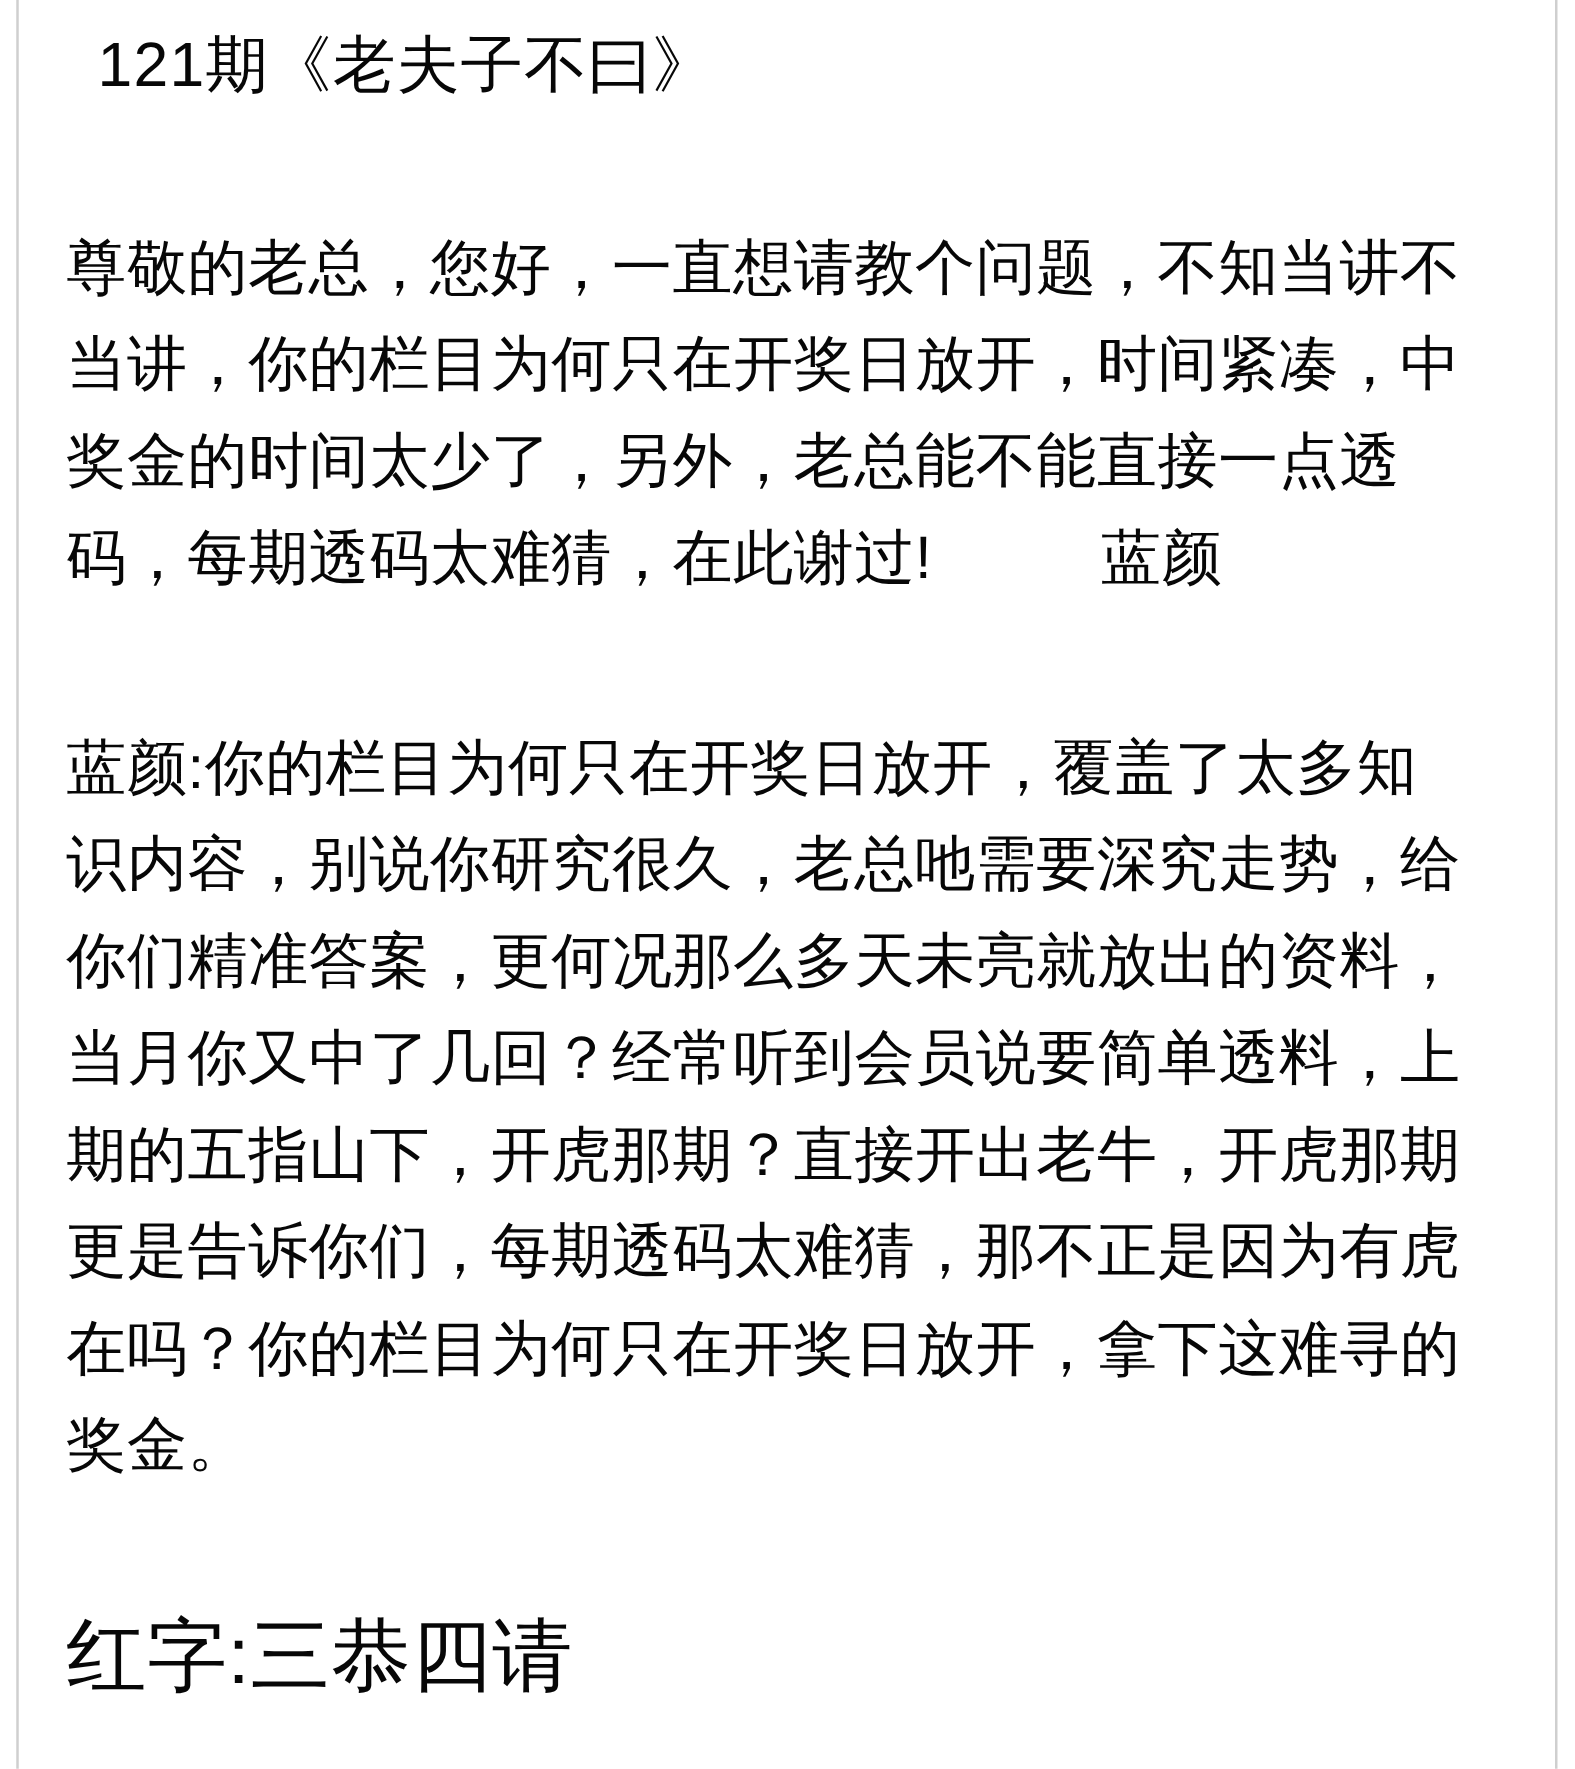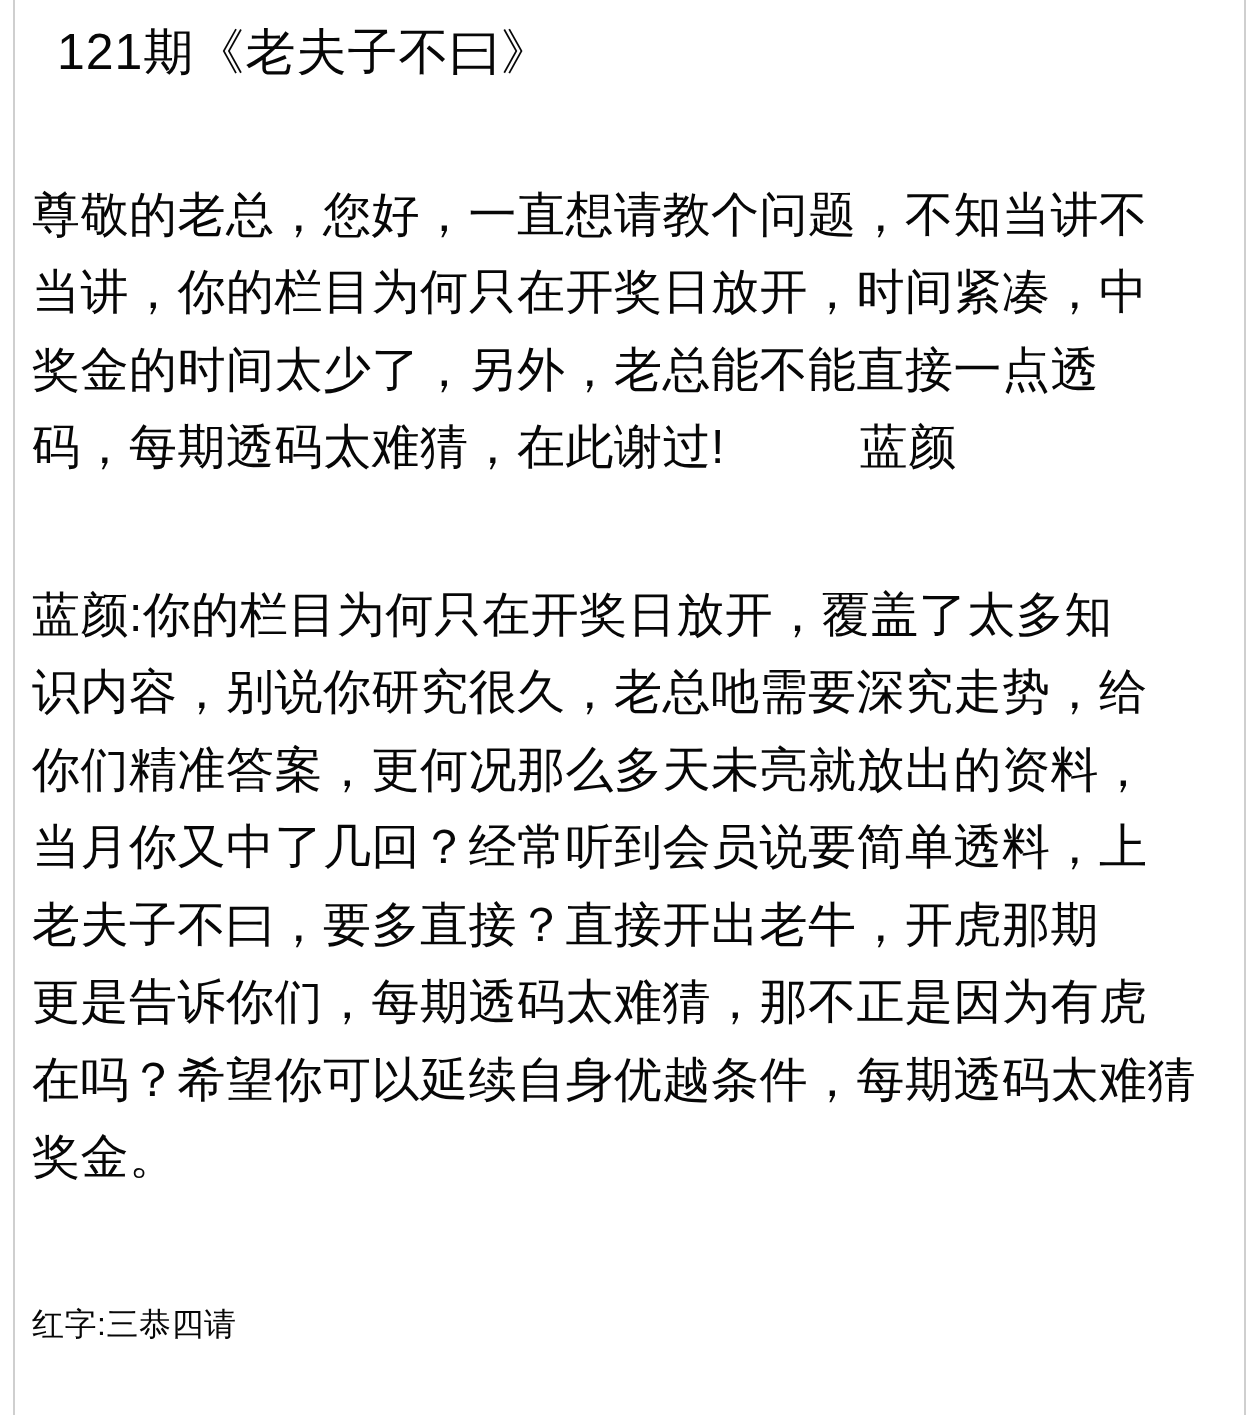--- a/index.html
+++ b/index.html
@@ -20,21 +20,21 @@
     top: 0;
     bottom: 0;
     width: 2px;
     background: #cfcfcf;
   }
   .rule-left  { left: 13px; }
   .rule-right { left: 1244px; }
 
   .content {
     position: absolute;
-    left: 32px;
+    left: 53px;
     top: 0;
     width: 1170px;
   }
   .doc-title {
     font-size: 50px;
     font-weight: 400;
     margin: 14px 0 0 25px;
     line-height: 77.5px;
     letter-spacing: 1px;
     white-space: nowrap;
@@ -48,21 +48,21 @@
   .text-line {
     white-space: nowrap;
     letter-spacing: 0.5px;
   }
   .signature {
     display: inline-block;
     margin-left: 135px;
   }
   .footer-line {
     margin-top: 90px;
-    font-size: 32px;
+    font-size: 64px;
     line-height: 77.5px;
     white-space: nowrap;
     letter-spacing: 0.5px;
   }
 </style>
 </head>
 <body>
 
 <div class="page-rule rule-left"></div>
 <div class="page-rule rule-right"></div>
@@ -76,21 +76,21 @@
     <div class="text-line">当讲，你的栏目为何只在开奖日放开，时间紧凑，中</div>
     <div class="text-line">奖金的时间太少了，另外，老总能不能直接一点透</div>
     <div class="text-line"><span>码，每期透码太难猜，在此谢过!</span><span class="signature">蓝颜</span></div>
   </div>
 
   <div class="para para-2">
     <div class="text-line">蓝颜:你的栏目为何只在开奖日放开，覆盖了太多知</div>
     <div class="text-line">识内容，别说你研究很久，老总吔需要深究走势，给</div>
     <div class="text-line">你们精准答案，更何况那么多天未亮就放出的资料，</div>
     <div class="text-line">当月你又中了几回？经常听到会员说要简单透料，上</div>
-    <div class="text-line">老夫子不曰，要多直接？直接开出老牛，开虎那期</div>
+    <div class="text-line">期的五指山下，开虎那期？直接开出老牛，开虎那期</div>
     <div class="text-line">更是告诉你们，每期透码太难猜，那不正是因为有虎</div>
-    <div class="text-line">在吗？希望你可以延续自身优越条件，每期透码太难猜</div>
+    <div class="text-line">在吗？你的栏目为何只在开奖日放开，拿下这难寻的</div>
     <div class="text-line">奖金。</div>
   </div>
 
   <div class="footer-line">红字:三恭四请</div>
 
 </div>
 
 </body></html>

